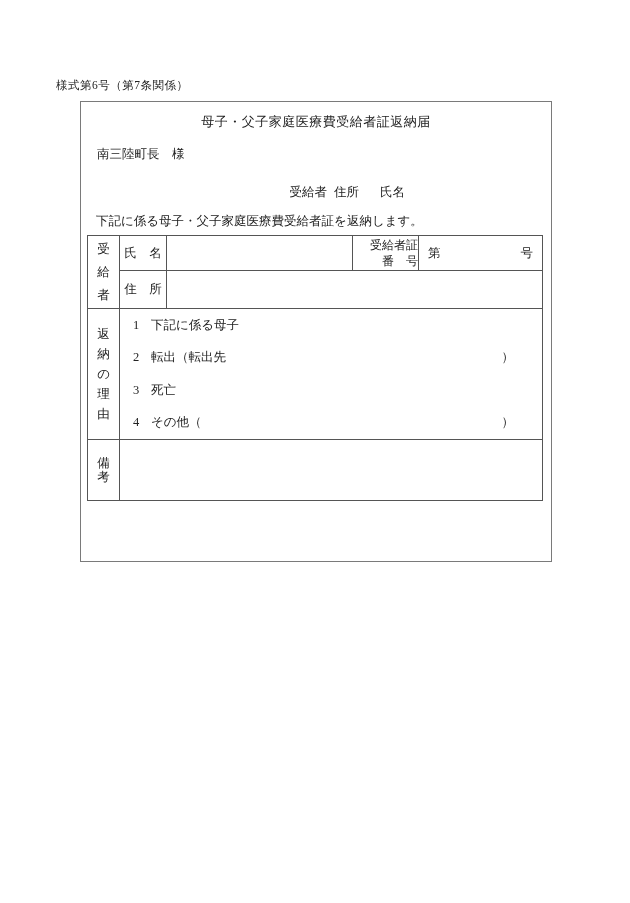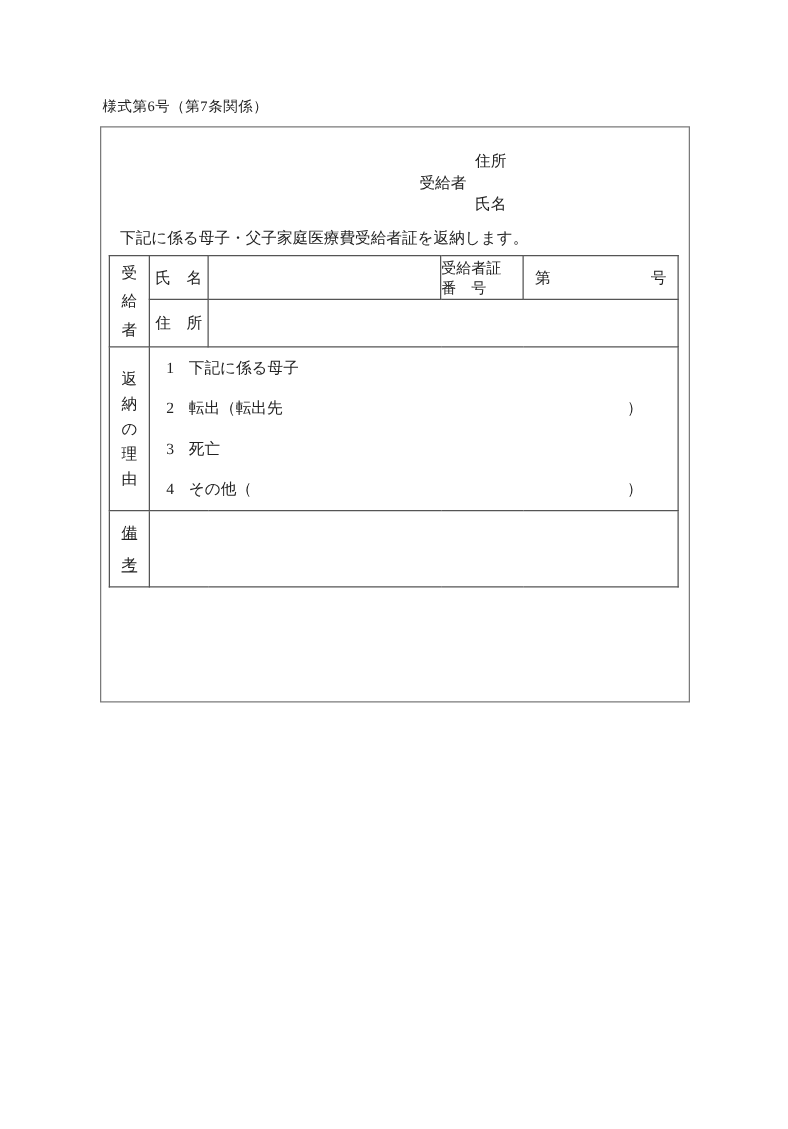--- a/index.html
+++ b/index.html
@@ -5,21 +5,21 @@
   * { margin: 0; padding: 0; box-sizing: border-box; }
   html, body {
     width: 630px; height: 903px;
     background: #ffffff;
     font-family: "Liberation Serif", "DejaVu Serif", serif;
     color: #222;
   }
   .page { position: relative; width: 630px; height: 903px; background: #fff; overflow: hidden; }
 
   .form-no {
-    position: absolute; left: 82px; top: 78px;
+    position: absolute; left: 56px; top: 78px;
     font-size: 11.5px; letter-spacing: 0.5px;
   }
 
   .outer-box {
     position: absolute; left: 80px; top: 101px;
     width: 472px; height: 461px;
     border: 1px solid #7a7a7a;
     background: #fff;
   }
 
@@ -44,21 +44,21 @@
 
   .recipient-block {
     margin-top: 21px;
     display: flex;
     justify-content: flex-end;
     align-items: center;
     padding-right: 146px;
     gap: 7px;
     font-size: 12.5px;
   }
-  .rb-fields { display: flex; flex-direction: column; gap: 21px; line-height: 13px; }
+  .rb-fields { display: flex; flex-direction: row; gap: 21px; line-height: 13px; }
 
   .declaration {
     margin: 12px 0 5px 15px;
     font-size: 12.5px;
   }
 
   table.main {
     margin-left: 6px;
     border-collapse: collapse;
     table-layout: fixed;
@@ -75,25 +75,25 @@
   
   td.vcell { text-align: center; }
   .vtext {
     display: inline-block;
     width: 1em;
     word-break: break-all;
     text-align: center;
   }
   .vtext.v3 { line-height: 23px; }   
   .vtext.v5 { line-height: 20px; text-align: right; }   
-  .vtext.v2 { line-height: 26px; text-decoration: underline; }   
+  .vtext.v2 { line-height: 14px; }   
 
   td.label-cell { text-align: center; }
 
-  td.certno-label { text-align: left; font-size: 12px; line-height: 16px; }
+  td.certno-label { text-align: right; font-size: 12px; line-height: 16px; }
   .certno-line { display: block; }
 
   td.certno-value > .certno-wrap {
     display: flex; justify-content: space-between;
     padding: 0 9px;
   }
 
   td.reason-cell > .reason-wrap {
     display: flex; flex-direction: column;
     justify-content: space-around;
@@ -108,22 +108,24 @@
 </style>
 </head>
 <body>
 
 <div class="page">
 
   <div class="form-no">様式第6号（第7条関係）</div>
 
   <div class="outer-box">
 
-
-
+    <div class="title">母子・父子家庭医療費受給者証返納届</div>
+
+
+    <div class="addressee">南三陸町長　様</div>
 
     <div class="recipient-block">
       <span>受給者</span>
       <span class="rb-fields">
         <span>住所</span>
         <span>氏名</span>
       </span>
     </div>
 
     <div class="declaration">下記に係る母子・父子家庭医療費受給者証を返納します。</div>

